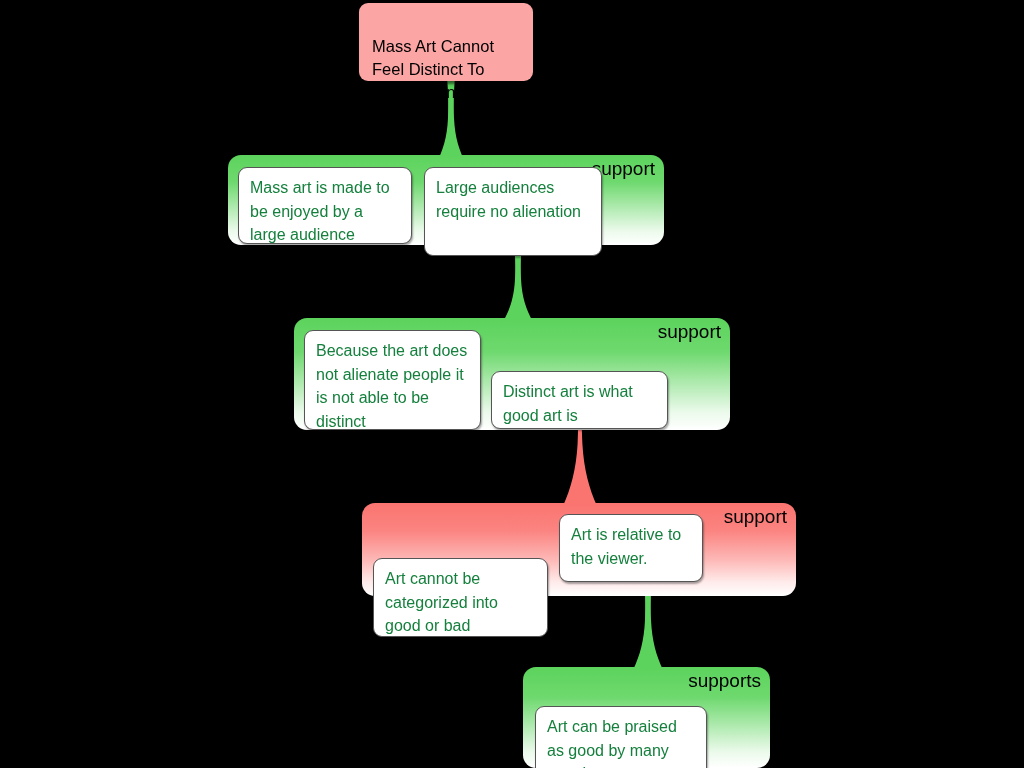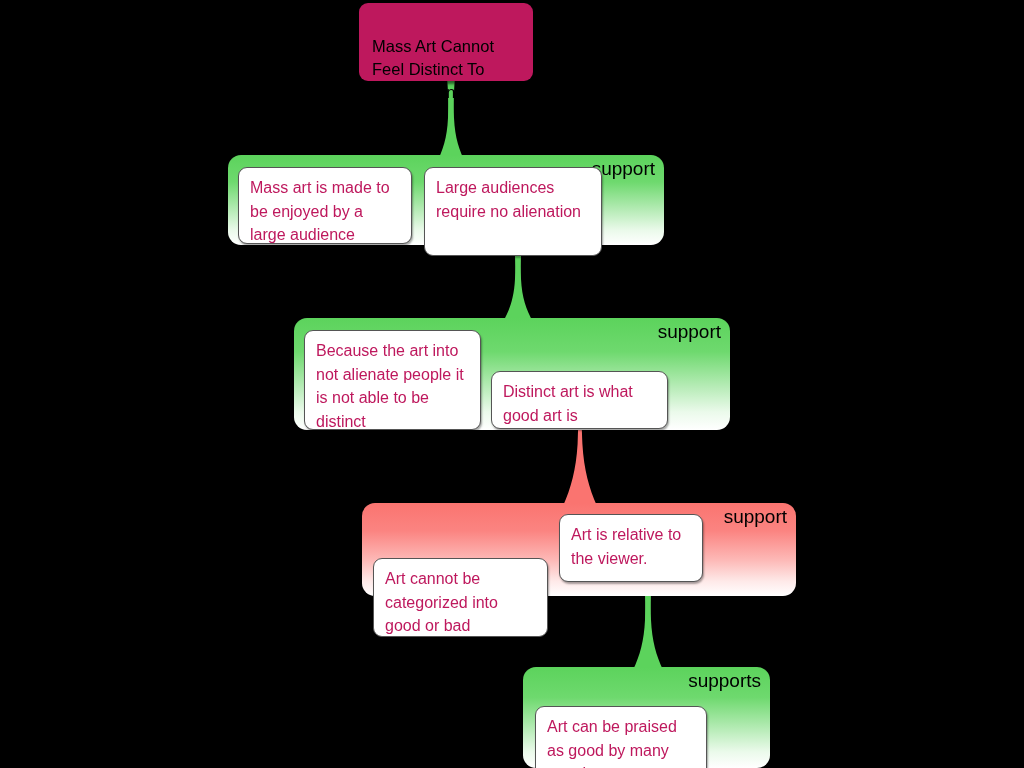--- a/index.html
+++ b/index.html
@@ -11,21 +11,21 @@
     width: 1024px;
     height: 768px;
     position: relative;
     overflow: hidden;
     font-family: "Liberation Sans", sans-serif;
   }
 
   
   .root-node {
     position: absolute;
-    background: #be185d;
+    background: #fca5a5;
     border-radius: 9px;
     box-shadow: 2px 3px 3px rgba(0,0,0,0.55);
     box-sizing: border-box;
     padding: 9px 13px 10px 13px;
     color: #000000;
     font-size: 16.5px;
     line-height: 23px;
     white-space: pre-line;
   }
 
@@ -55,21 +55,21 @@
   }
 
   
   .card {
     position: absolute;
     background: #ffffff;
     border: 1.2px solid #555555;
     border-radius: 9px;
     box-sizing: border-box;
     padding: 8px 11px 9px 11px;
-    color: #be185d;
+    color: #15803d;
     font-size: 16px;
     line-height: 23.5px;
     box-shadow: 1px 2px 2px rgba(0,0,0,0.35);
   }
 
   
   .connector {
     position: absolute;
     pointer-events: none;
   }
@@ -122,21 +122,21 @@
   <span>Mass art is made to be enjoyed by a large audience</span>
 </div>
 <div class="card" style="left:424px; top:167px; width:178px; height:89px;">
   <span>Large audiences require no alienation</span>
 </div>
 
 <div class="group support" style="left:294px; top:318px; width:436px; height:112px;">
   <span class="group-label">support</span>
 </div>
 <div class="card" style="left:304px; top:330px; width:177px; height:100px;">
-  <span>Because the art into not alienate people it is not able to be distinct</span>
+  <span>Because the art does not alienate people it is not able to be distinct</span>
 </div>
 <div class="card" style="left:491px; top:330px; width:177px; height:58px;margin-top:41px;">
   <span>Distinct art is what good art is</span>
 </div>
 
 <div class="group oppose" style="left:362px; top:503px; width:434px; height:93px;">
   <span class="group-label">support</span>
 </div>
 <div class="card" style="left:373px; top:514px; width:175px; height:79px;margin-top:44px;">
   <span>Art cannot be categorized into good or bad</span>

